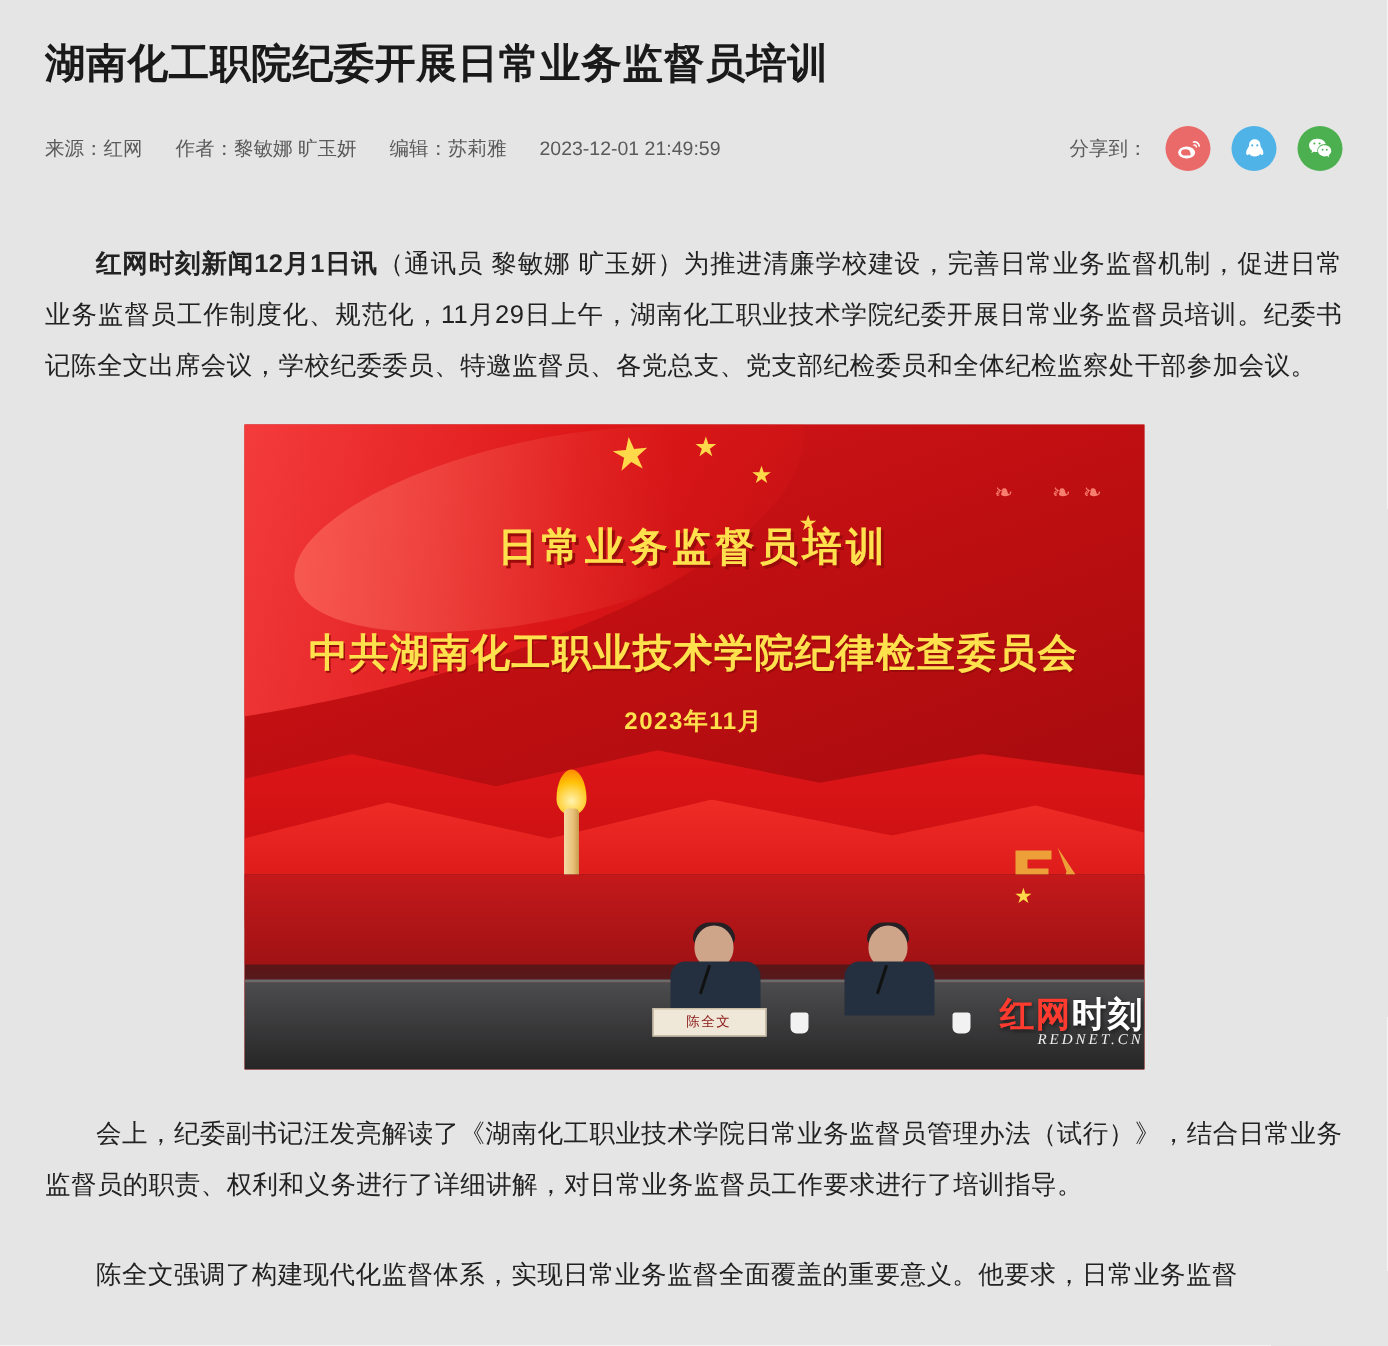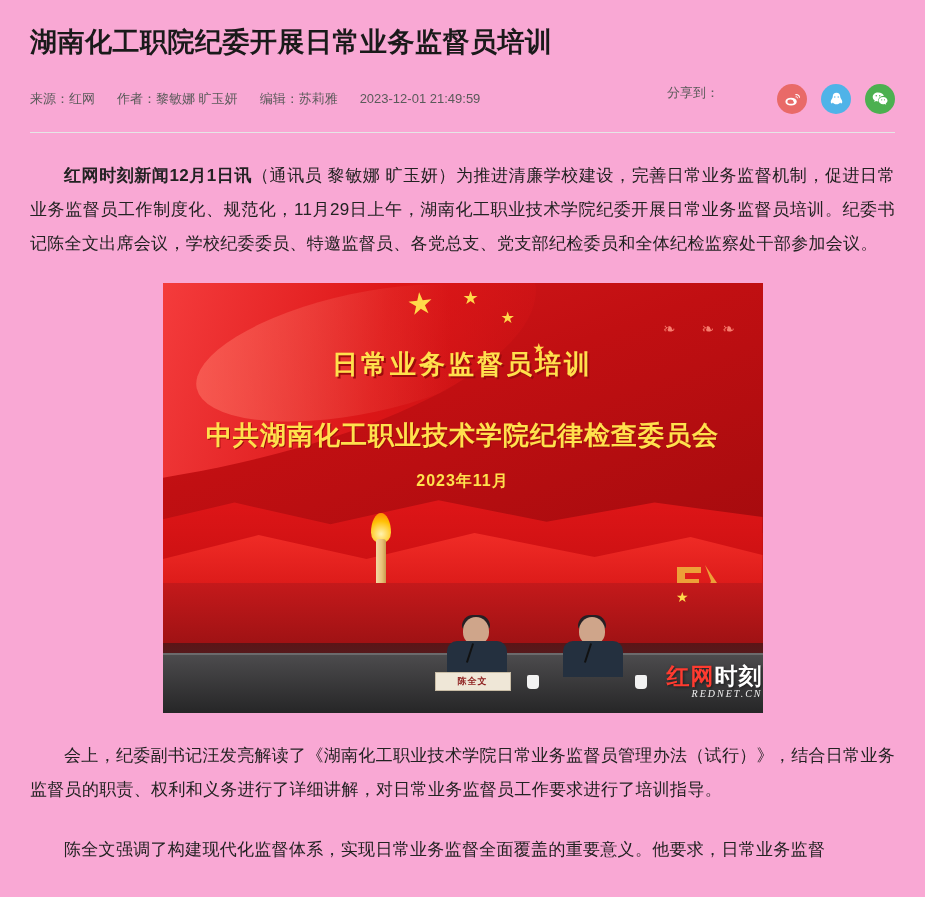--- a/index.html
+++ b/index.html
@@ -11,21 +11,21 @@
     width: 925px;
     height: 897px;
     font-family: "Liberation Sans", "DejaVu Sans", sans-serif;
     color: #222222;
     overflow: hidden;
   }
   .page {
     position: relative;
     width: 925px;
     height: 897px;
-    background: #f9a8d4;
+    background: #e5e5e5;
     box-sizing: border-box;
   }
   .article-title {
     margin: 0;
     padding: 22px 30px 0 30px;
     font-size: 27px;
     line-height: 40px;
     font-weight: bold;
     color: #1a1a1a;
     letter-spacing: 0.5px;
@@ -45,21 +45,21 @@
   }
   .meta-left span.meta-item {
     margin-right: 22px;
     white-space: nowrap;
   }
   .meta-left span.meta-item:last-child {
     margin-right: 0;
   }
   .meta-right {
     display: flex;
-    gap: 46px;
+    align-items: center;
   }
   .share-label {
     font-size: 13px;
     color: #5a5a5a;
     margin-right: 12px;
     white-space: nowrap;
   }
   .share-icons {
     display: flex;
     align-items: center;
@@ -303,21 +303,20 @@
     position: absolute;
     left: 272px; bottom: 22px;
     width: 74px; height: 17px;
     background: #efe7d7;
     border: 1px solid #c9bda6;
     color: #8b1b1b;
     font-size: 9px;
     line-height: 17px;
     text-align: center;
     letter-spacing: 1px;
-    font-weight: bold;
   }
   .cup {
     position: absolute;
     bottom: 24px;
     width: 12px; height: 14px;
     background: #f2f2f2;
     border-radius: 2px 2px 4px 4px;
   }
   .cup.c1 { left: 364px; }
   .cup.c2 { left: 472px; }

